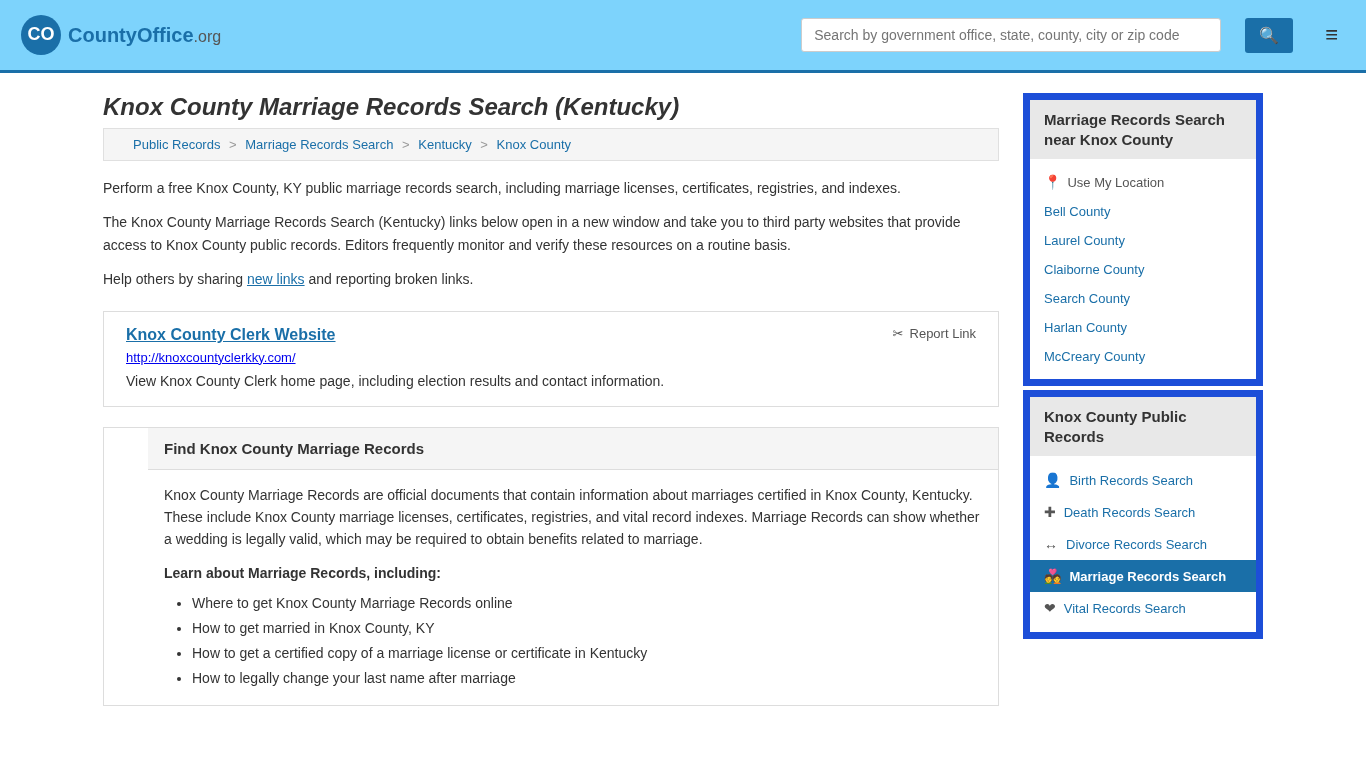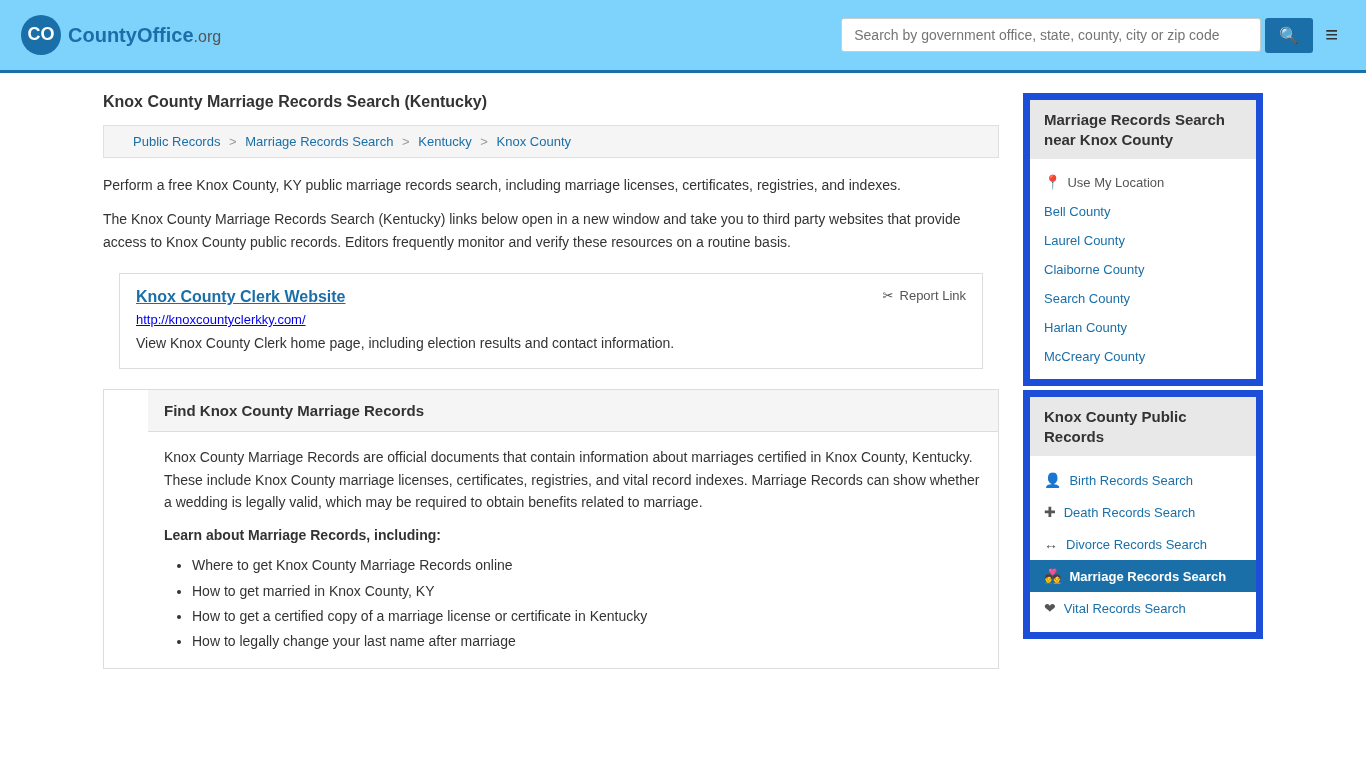--- a/index.html
+++ b/index.html
@@ -19,21 +19,21 @@
       align-items: center;
       gap: 6px;
     }
     #logo-icon {
       width: 42px;
       height: 42px;
     }
     #search-area {
       display: flex;
       align-items: center;
-      gap: 4px;
+      gap: 24px;
     }
     #search-input {
       width: 420px;
       padding: 8px 12px;
       border: 1px solid #ccc;
       border-radius: 3px;
       font-size: 14px;
       color: #555;
     }
     #search-button {
@@ -62,24 +62,25 @@
       padding: 20px 20px;
       gap: 24px;
     }
 
     
     #main-content {
       flex: 1;
       min-width: 0;
     }
     #page-title {
-      font-size: 16px;
-      font-weight: bold;
-      color: #333;
-      margin-bottom: 14px;
+      font-size: 24px;
+      font-weight: bold;
+      color: #333;
+      margin-bottom: 7px;
+      font-style: italic;
     }
     #breadcrumb {
       background: #f5f5f5;
       padding: 8px 29px;
       border: 1px solid #e0e0e0;
       margin-bottom: 16px;
       font-size: 13px;
       color: #555;
     }
     #breadcrumb a {
@@ -94,22 +95,22 @@
       font-size: 14px;
     }
     .description-text a {
       color: #1a6fa8;
       text-decoration: underline;
     }
 
     
     .record-card {
       border: 1px solid #ddd;
-      padding: 14px 16px;
-      margin: 20px 16px;
+      padding: 14px 22px;
+      margin: 20px 0;
       background: #fff;
     }
     .record-card-header {
       display: flex;
       justify-content: space-between;
       align-items: flex-start;
       margin-bottom: 6px;
     }
     .record-card-title a {
       font-size: 16px;
@@ -275,20 +276,23 @@
       <span> &gt; </span>
       <a href="#">Marriage Records Search</a>
       <span> &gt; </span>
       <a href="#">Kentucky</a>
       <span> &gt; </span>
       <a href="#">Knox County</a>
     </div>
 
     <p class="description-text">Perform a free Knox County, KY public marriage records search, including marriage licenses, certificates, registries, and indexes.</p>
     <p class="description-text">The Knox County Marriage Records Search (Kentucky) links below open in a new window and take you to third party websites that provide access to Knox County public records. Editors frequently monitor and verify these resources on a routine basis.</p>
+    <p class="description-text">
+      <span>Help others by sharing </span><a href="#">new links</a><span> and reporting broken links.</span>
+    </p>
 
     <div class="record-card">
       <div class="record-card-header">
         <div class="record-card-title">
           <a href="#">Knox County Clerk Website</a>
         </div>
         <div class="report-link">
           <span>✂</span>
           <span>Report Link</span>
         </div>

